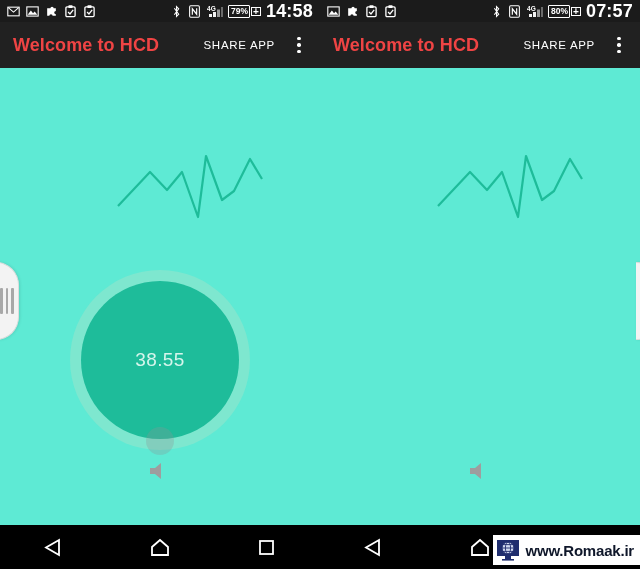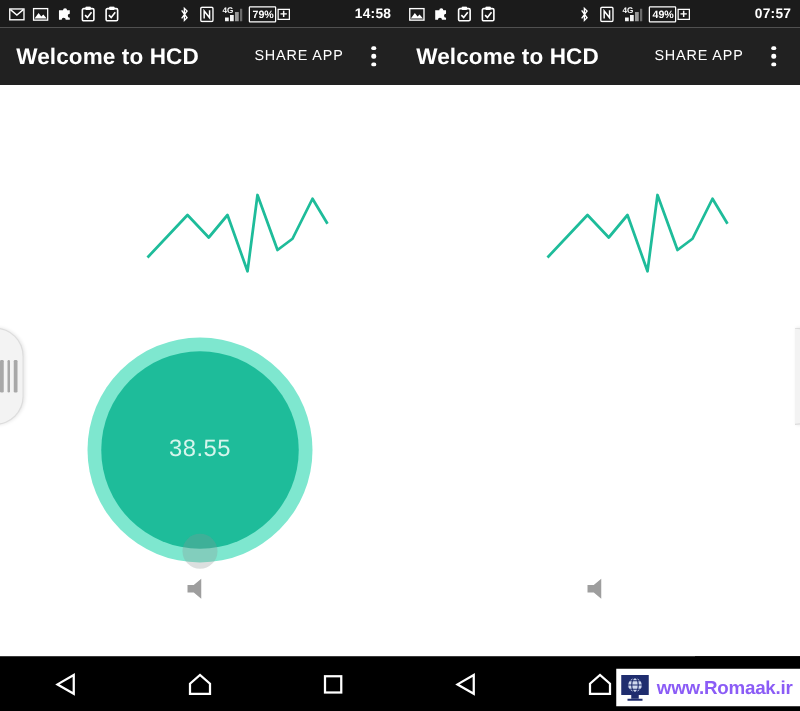--- a/index.html
+++ b/index.html
@@ -9,43 +9,43 @@
   
   .panes{position:absolute;left:0;top:0;width:640px;height:525px;display:flex;}
   .pane{position:relative;width:320px;height:525px;background:#ececec;overflow:hidden;}
 
   
   .statusbar{position:relative;height:22px;background:#1b1b1b;display:flex;align-items:center;
              padding:0 7px;box-sizing:border-box;}
   .sb-left{display:flex;align-items:center;gap:6px;}
   .sb-right{display:flex;align-items:center;gap:5px;margin-left:auto;}
   .sb-ico{width:13px;height:13px;display:block;}
-  .sb-time{color:#fff;font-size:11px;font-weight:bold;letter-spacing:.2px;
-           font-family:"Liberation Sans",sans-serif;margin-left:47px;}
+  .sb-time{color:#fff;font-size:18px;font-weight:bold;letter-spacing:.2px;
+           font-family:"Liberation Sans",sans-serif;}
   .battery{display:flex;align-items:center;}
   .batt-body{border:1.4px solid #fff;border-radius:1px;height:11px;padding:0 1px 0 2px;
              display:flex;align-items:center;}
   .batt-txt{color:#fff;font-size:8.5px;font-weight:bold;line-height:1;}
   .batt-plus{color:#fff;font-size:10px;font-weight:bold;margin-left:1px;
              border:1.4px solid #fff;line-height:7px;padding:0 1px;}
   .net-label{color:#fff;font-size:6.5px;font-weight:bold;line-height:1;position:absolute;top:2px;left:1px;}
   .netwrap{position:relative;width:17px;height:14px;}
 
   
   .actionbar{height:46px;background:#212121;display:flex;align-items:center;padding:0 13px;
              box-sizing:border-box;}
-  .app-title{color:#ffffff;font-size:18px;font-weight:bold;letter-spacing:.1px;}
+  .app-title{color:#ef4444;font-size:18px;font-weight:bold;letter-spacing:.1px;}
   .share-app{color:#fff;font-size:11.5px;font-weight:normal;letter-spacing:.7px;margin-left:auto;
              cursor:pointer;}
   .kebab{margin-left:16px;width:4px;display:flex;flex-direction:column;gap:3px;cursor:pointer;
          padding:4px 6px;}
   .kebab i{display:block;width:3.5px;height:3.5px;border-radius:50%;background:#fff;}
 
   
-  .pbody{position:relative;height:457px;background:#ffffff;}
+  .pbody{position:relative;height:457px;background:#5eead4;}
 
   .wave{position:absolute;left:110px;top:86px;}
   .pane:last-child .wave{left:110px;}
 
   .gauge-wrap{position:absolute;left:50%;top:202px;transform:translateX(-50%);
               width:180px;height:180px;}
   .ring{position:absolute;inset:0;border-radius:50%;background:#7ee7cf;}
   .disc{position:absolute;left:11px;top:11px;width:158px;height:158px;border-radius:50%;
         background:#1ebc9a;display:flex;align-items:center;justify-content:center;}
   .gval{color:#d6f5ec;font-size:19px;letter-spacing:.4px;}
@@ -208,21 +208,21 @@
             <span class="net-label">4G</span>
             <svg width="17" height="14" style="position:absolute;left:0;top:0">
                 <polygon points="3,13 3,10 6,10 6,13" fill="#fff" opacity=".95"></polygon>
                 <polygon points="7,13 7,8 10,8 10,13" fill="#fff" opacity=".95"></polygon>
                 <polygon points="11,13 11,5.5 14,5.5 14,13" fill="#fff" opacity=".55"></polygon>
                 <polygon points="15,13 15,3 17,3 17,13" fill="#fff" opacity=".35"></polygon>
               </svg>
           </div>
           <div class="battery">
             <div class="batt-body">
-                <span class="batt-txt">49%</span>
+                <span class="batt-txt">80%</span>
               </div>
             <span class="batt-plus">+</span>
           </div>
           <span class="sb-time">07:57</span>
         </div>
       </div>
 
       <div class="actionbar">
         <span class="app-title">Welcome to HCD</span>
         <span class="share-app">SHARE APP</span>
@@ -288,17 +288,17 @@
 
     <div class="watermark">
       <svg width="24" height="22" viewBox="0 0 24 22">
         <rect x="1" y="1" width="22" height="16" fill="#1f2d6e"></rect>
         <circle cx="12" cy="9" r="6" fill="#cfd8ee" stroke="#1f2d6e" stroke-width="1"></circle>
         <ellipse cx="12" cy="9" rx="2.6" ry="6" fill="none" stroke="#1f2d6e" stroke-width="0.9"></ellipse>
         <path d="M6 9 H18 M7 5.6 H17 M7 12.4 H17" stroke="#1f2d6e" stroke-width="0.9" fill="none"></path>
         <rect x="9" y="17" width="6" height="3" fill="#1f2d6e"></rect>
         <rect x="6" y="20" width="12" height="1.6" fill="#1f2d6e"></rect>
       </svg>
-      <span class="wm-text" style="color: #8b5cf6;">www.Romaak.ir</span>
+      <span class="wm-text" style="color: #0f172a;">www.Romaak.ir</span>
     </div>
   </div>
 
 </div>
 
 </body></html>

